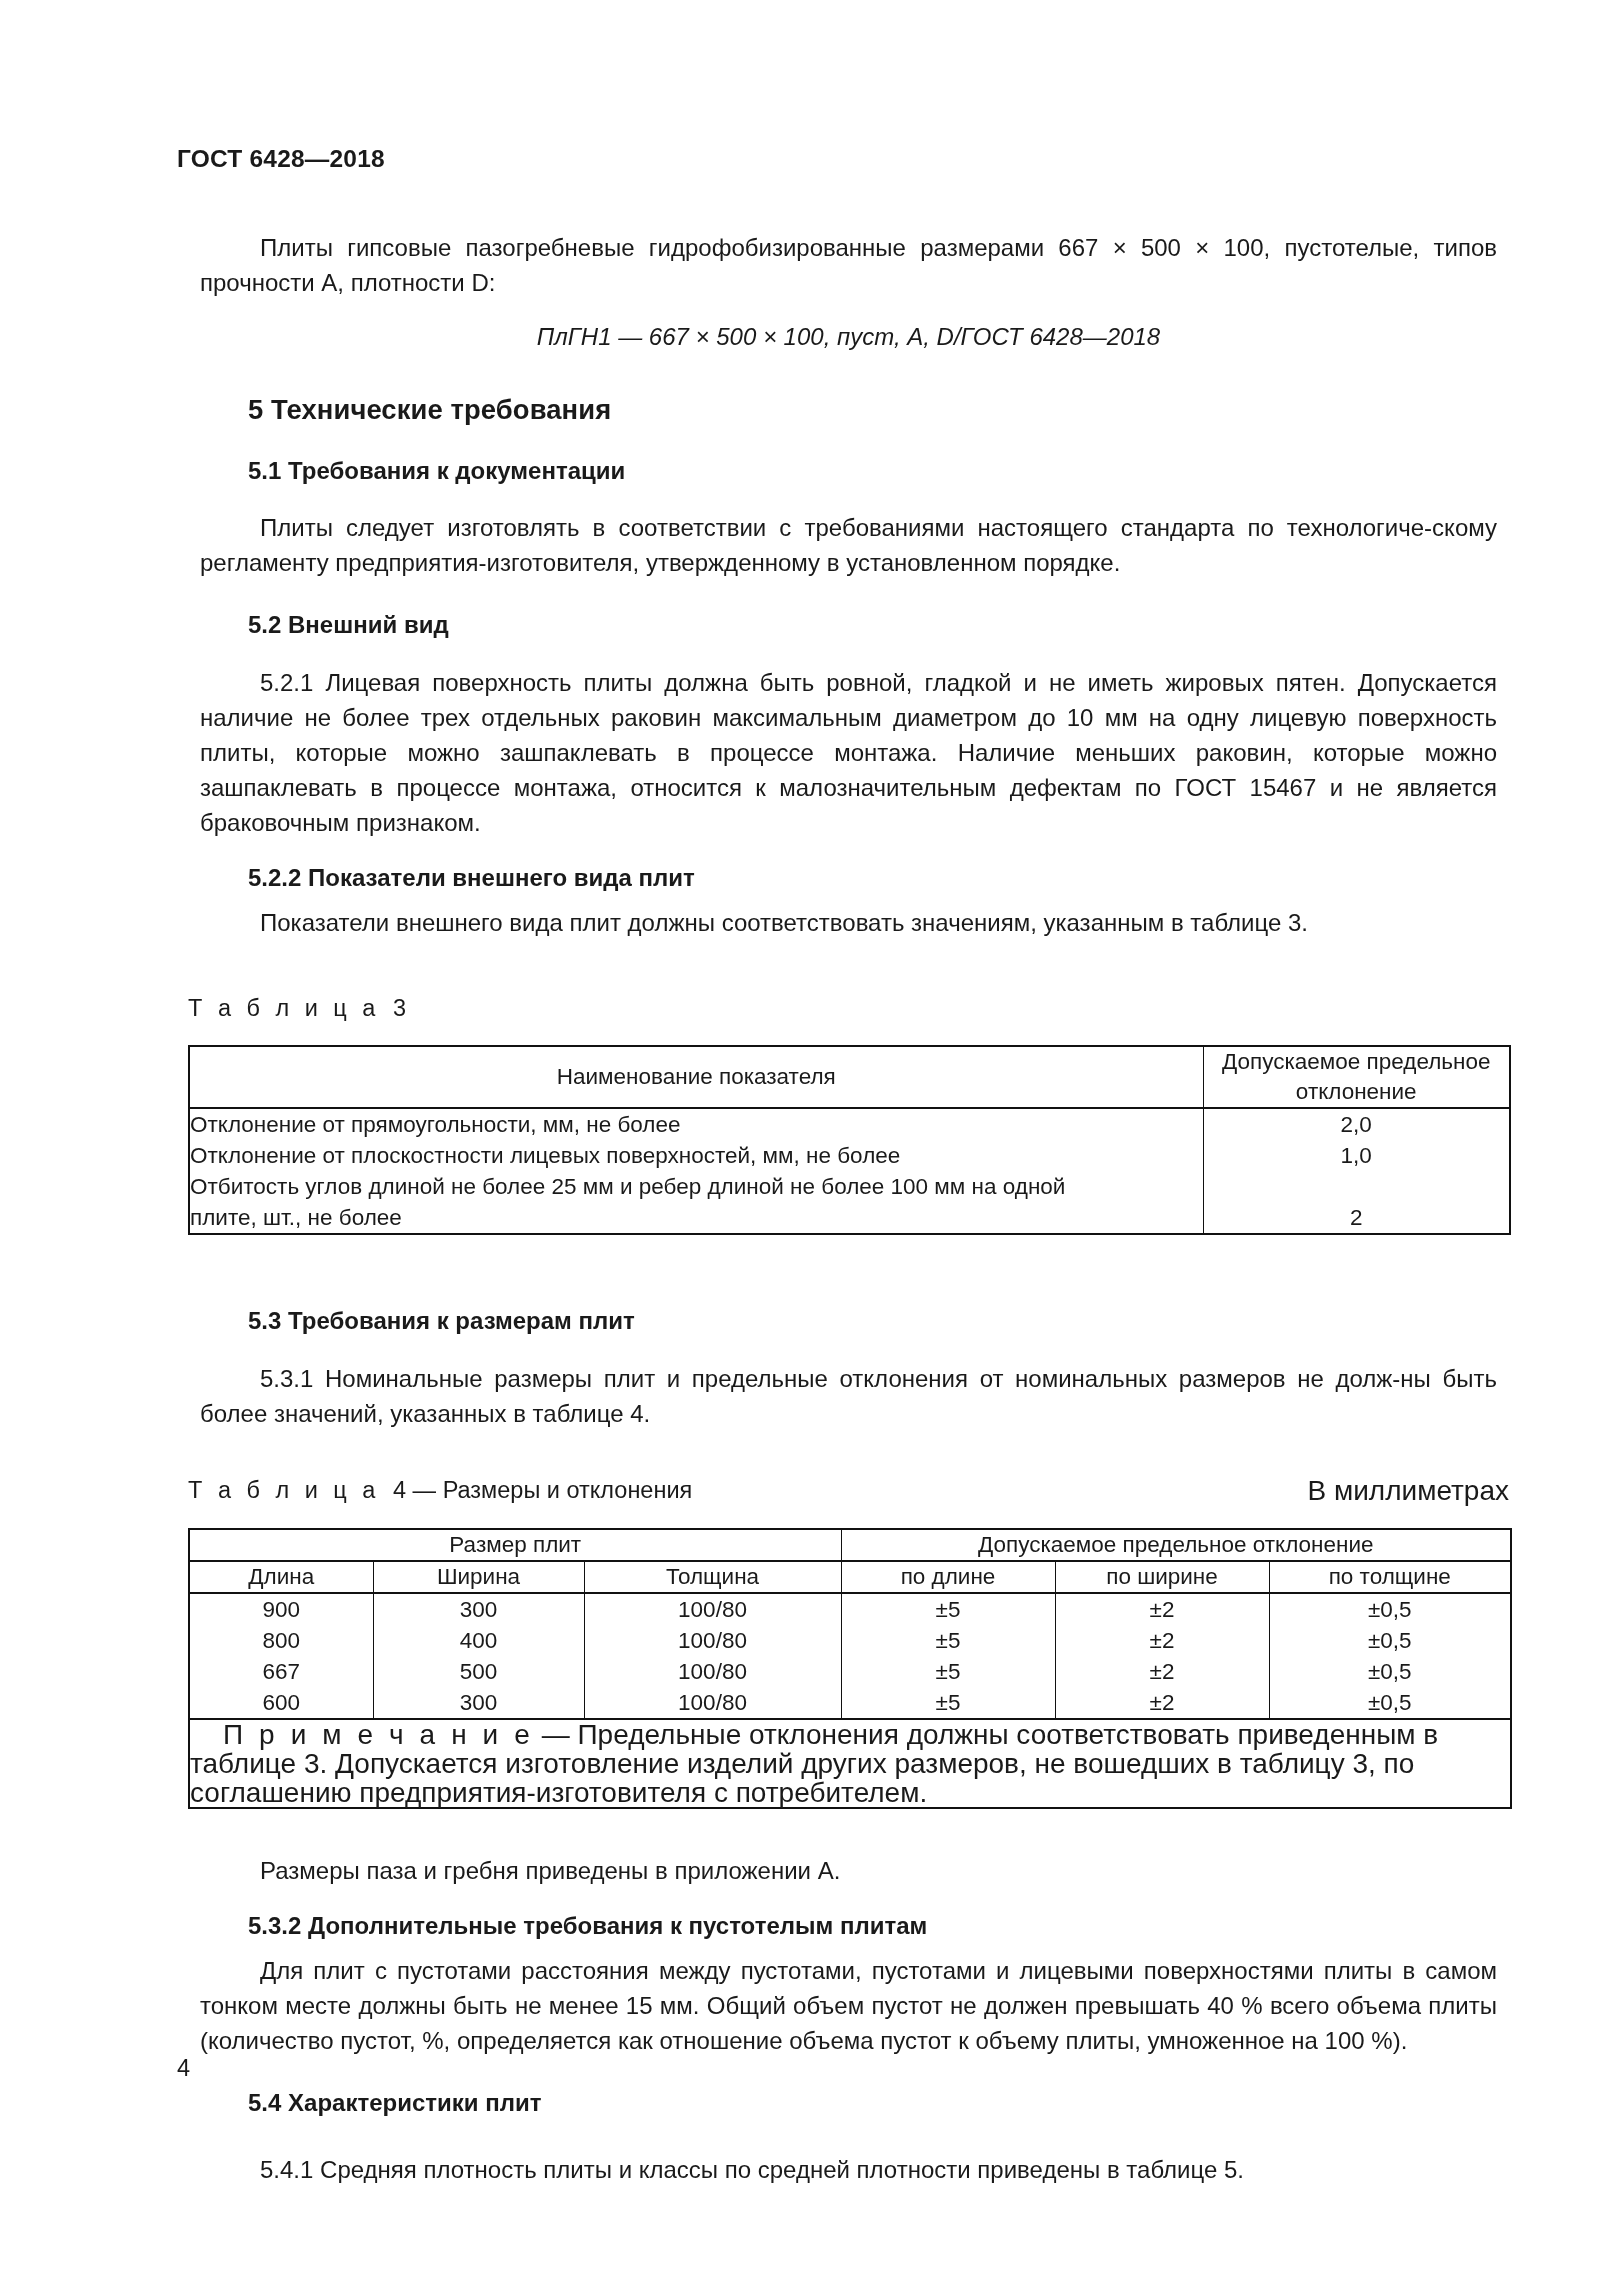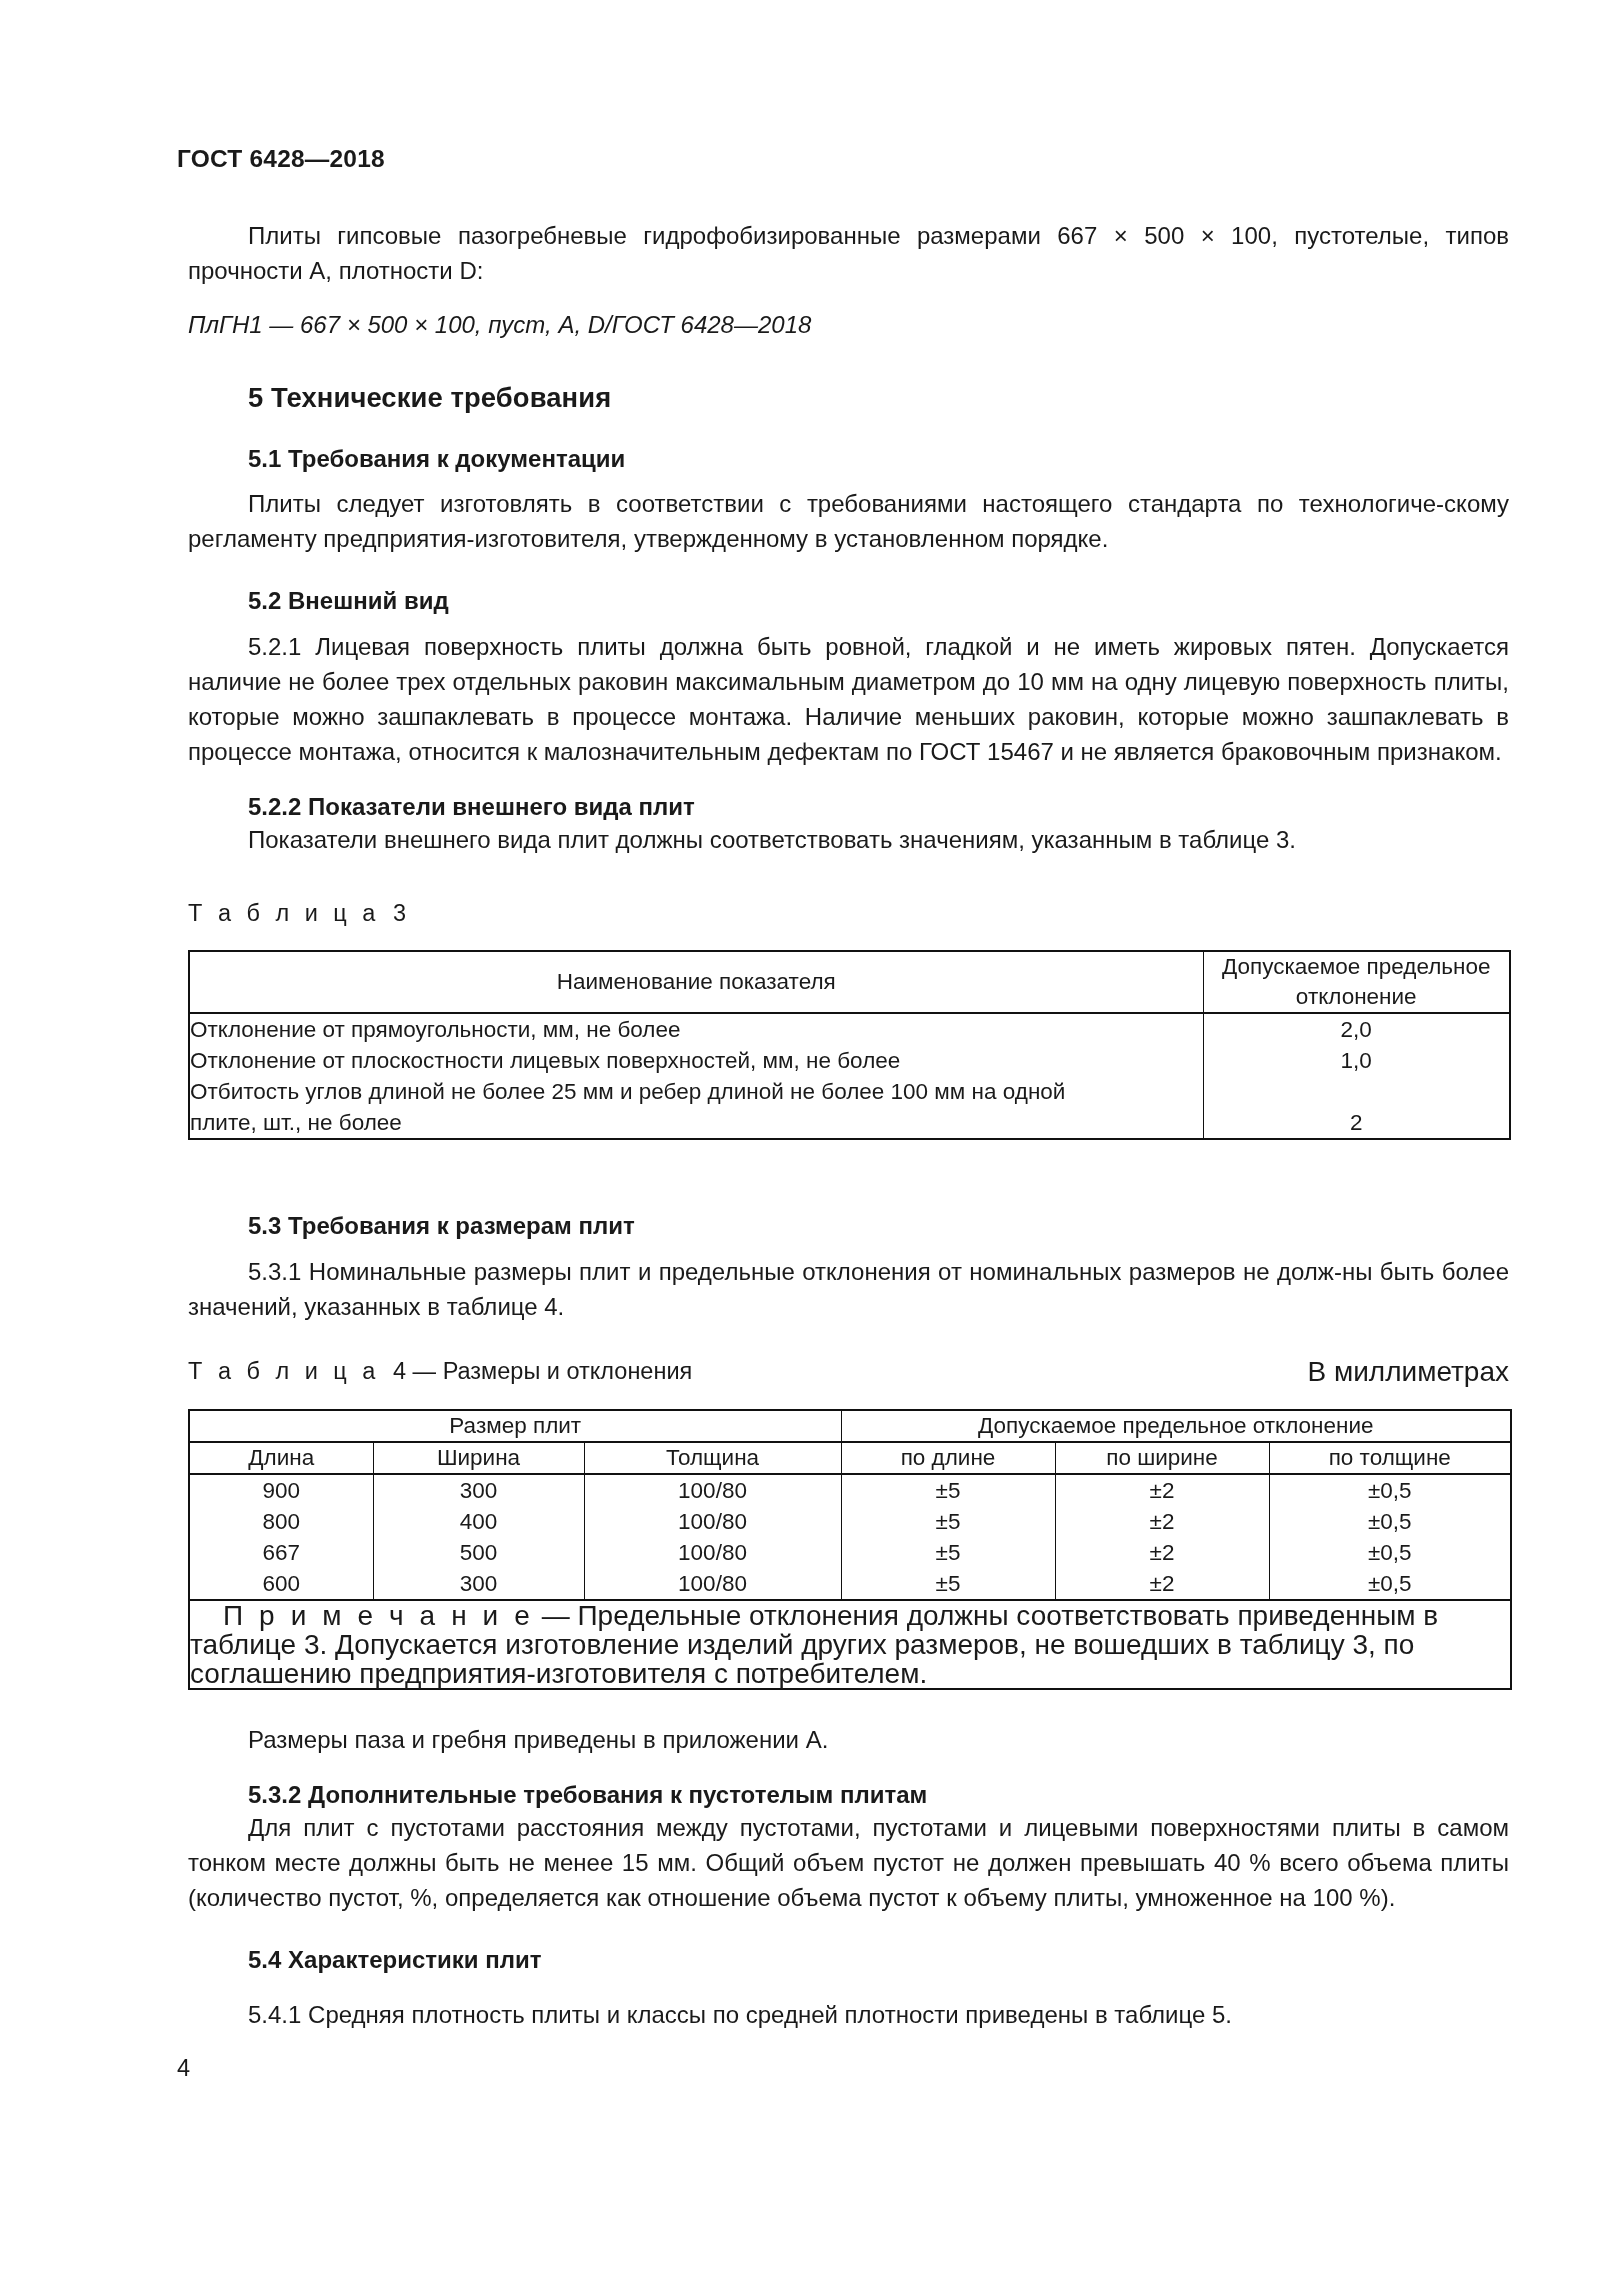--- a/index.html
+++ b/index.html
@@ -38,35 +38,35 @@
 
   
   .content {
     position: absolute;
     left: 184px;
     top: 218px;
     width: 1321px;
   }
 
   p.body-text {
-    margin: 0;
+    margin: 12px;
     font-size: 24px;
     line-height: 35px;
     text-align: justify;
     text-justify: inter-word;
     text-indent: 60px;
     hyphens: manual;
   }
 
   p.designation {
     margin: 18.6px 0 0 0;
     font-size: 24px;
     line-height: 35px;
     font-style: italic;
-    text-align: left;
+    text-align: center;
     text-indent: 0;
   }
 
   h2.sec {
     margin: 39px 0 0 0;
     font-size: 27.4px;
     font-weight: bold;
     text-indent: 60px;
     line-height: 33px;
     letter-spacing: 0.1px;

